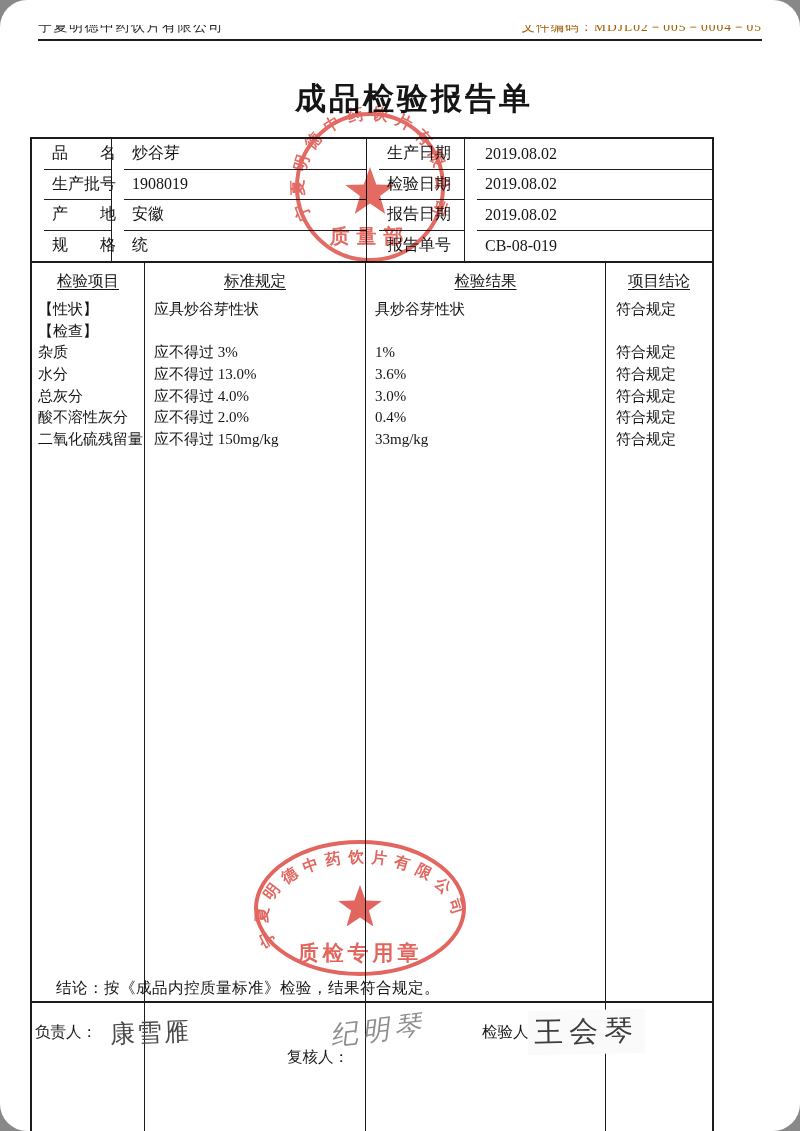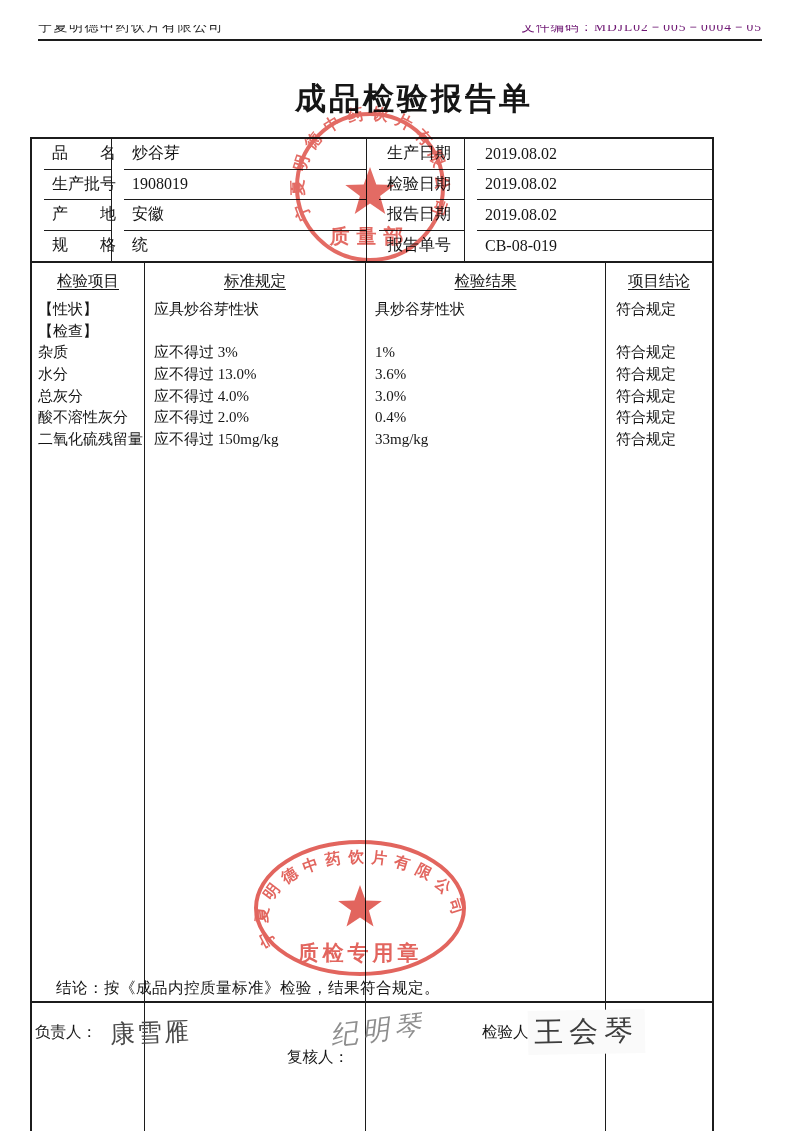--- a/index.html
+++ b/index.html
@@ -1,24 +1,24 @@
 <!DOCTYPE html>
 <html><head>
 <meta charset="utf-8">
 <style>
   html,body { margin:0; padding:0; background:#888; }
   #page {
     position:relative; width:800px; height:1131px; margin:0 auto;
     background:#ffffff; overflow:hidden;
-    font-family:"Liberation Serif","DejaVu Serif",serif; color:#151515;
+    font-family:"Liberation Serif","DejaVu Serif",serif; color:#151515;border-radius:27px;
   }
   
   .hdr-clip { position:absolute; top:25px; left:38px; width:724px; height:14px; overflow:hidden; }
   .hdr-left  { float:left;  font-size:14px; line-height:24px; margin-top:-10px; letter-spacing:1.5px; color:#2a2a2a;}
-  .hdr-right { float:right; font-size:13.5px; line-height:24px; margin-top:-10px; letter-spacing:1px; color:#701a75;}
+  .hdr-right { float:right; font-size:13.5px; line-height:24px; margin-top:-10px; letter-spacing:1px; color:#a16207;}
   .hdr-line { position:absolute; top:39px; left:38px; width:724px; height:0; border-top:2px solid #1c1c1c; }
 
   
   .title { position:absolute; top:78px; left:14px; width:100%; text-align:center;
            font-size:31px; font-weight:bold; letter-spacing:3px; }
 
   
   .info-table { position:absolute; left:30px; top:137px; width:684px; height:126px;
     box-sizing:border-box; border:2px solid #1c1c1c;
     display:grid; grid-template-columns:80px 255px 98px 1fr; grid-template-rows:repeat(4,1fr); }

